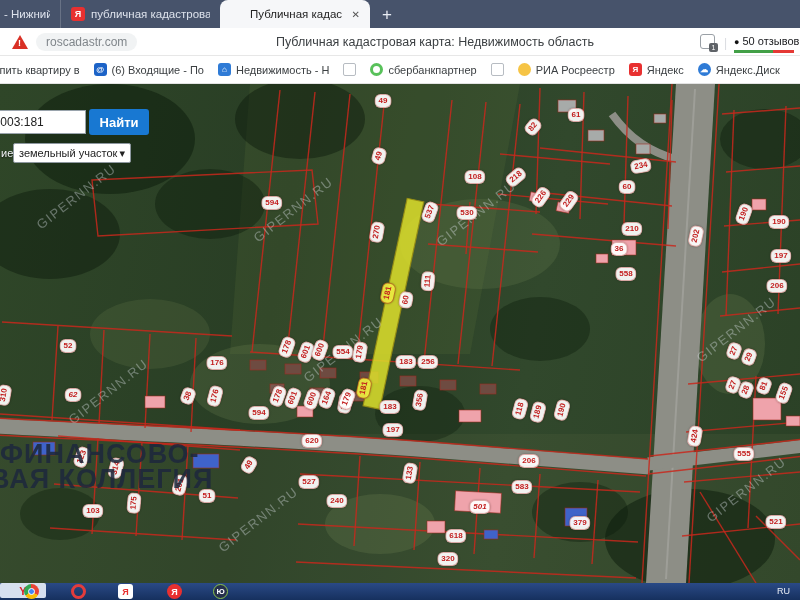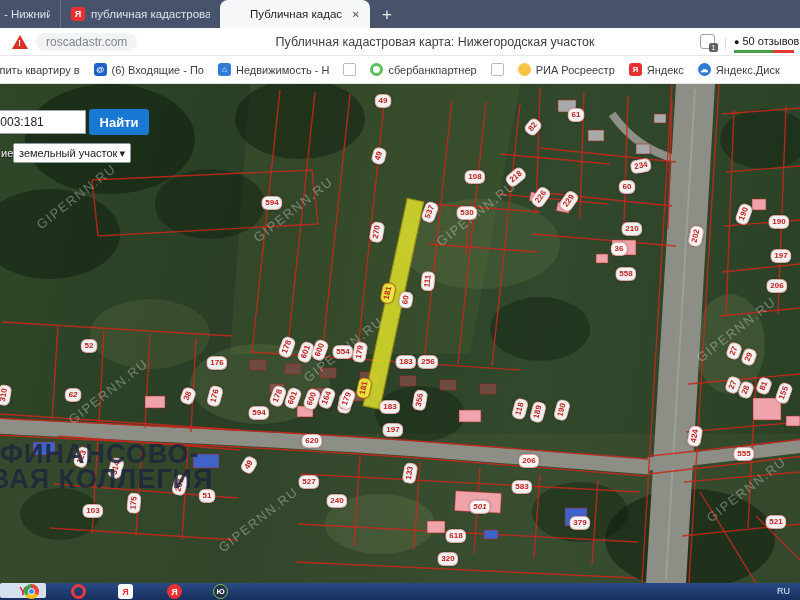--- a/index.html
+++ b/index.html
@@ -147,21 +147,21 @@
       <span class="tab-close">✕</span>
     </div>
     <div class="newtab">+</div>
   </div>
 
   <div class="toolbar">
     <div class="warn-tri">
       <b>!</b>
     </div>
     <div class="urlpill">roscadastr.com</div>
-    <div class="pagetitle">Публичная кадастровая карта: Нижегородская участок</div>
+    <div class="pagetitle">Публичная кадастровая карта: Недвижимость область</div>
     <div class="ext-icon">
       <span class="ext-badge">1</span>
     </div>
     <span class="tb-sep">|</span>
     <div class="reviews">
       <span class="rev-dot">●</span>
       <span>50 отзывов</span>
     </div>
     <div class="rev-bar">
         <i class="g"></i>
@@ -371,21 +371,21 @@
         <div class="pill" style="left: 360px; top: 268px; transform: translate(-50%, -50%) rotate(-80deg);">179</div>
         <div class="pill" style="left: 406px; top: 278px; transform: translate(-50%, -50%);">183</div>
         <div class="pill" style="left: 428px; top: 278px; transform: translate(-50%, -50%);">256</div>
         <div class="pill" style="left: 390px; top: 323px; transform: translate(-50%, -50%);">183</div>
         <div class="pill" style="left: 420px; top: 316px; transform: translate(-50%, -50%) rotate(-80deg);">356</div>
         <div class="pill" style="left: 345px; top: 319px; transform: translate(-50%, -50%) rotate(-80deg);">179</div>
         <div class="pill" style="left: 217px; top: 279px; transform: translate(-50%, -50%);">176</div>
         <div class="pill" style="left: 215px; top: 312px; transform: translate(-50%, -50%) rotate(-75deg);">176</div>
         <div class="pill" style="left: 188px; top: 312px; transform: translate(-50%, -50%) rotate(-70deg);">38</div>
         <div class="pill" style="left: 73px; top: 311px; transform: translate(-50%, -50%); font-style: italic;">62</div>
-        <div class="pill" style="left: 89px; top: 262px; transform: translate(-50%, -50%);">52</div>
+        <div class="pill" style="left: 68px; top: 262px; transform: translate(-50%, -50%);">52</div>
         <div class="pill" style="left: 4px; top: 311px; transform: translate(-50%, -50%) rotate(-80deg);">310</div>
         <div class="pill" style="left: 82px; top: 373px; transform: translate(-50%, -50%) rotate(-70deg);">123</div>
         <div class="pill" style="left: 116px; top: 384px; transform: translate(-50%, -50%) rotate(-75deg);">314</div>
         <div class="pill" style="left: 93px; top: 427px; transform: translate(-50%, -50%);">103</div>
         <div class="pill" style="left: 134px; top: 419px; transform: translate(-50%, -50%) rotate(-85deg);">175</div>
         <div class="pill" style="left: 180px; top: 401px; transform: translate(-50%, -50%) rotate(-75deg);">201</div>
         <div class="pill" style="left: 207px; top: 412px; transform: translate(-50%, -50%);">51</div>
         <div class="pill" style="left: 259px; top: 329px; transform: translate(-50%, -50%);">594</div>
         <div class="pill" style="left: 249px; top: 381px; transform: translate(-50%, -50%) rotate(-60deg);">49</div>
         <div class="pill" style="left: 287px; top: 263px; transform: translate(-50%, -50%) rotate(-70deg);">178</div>

